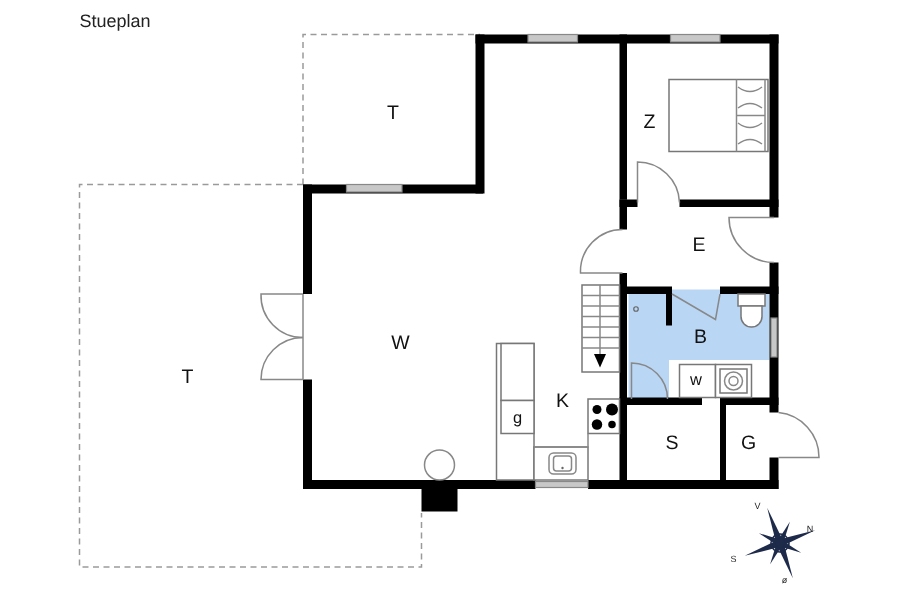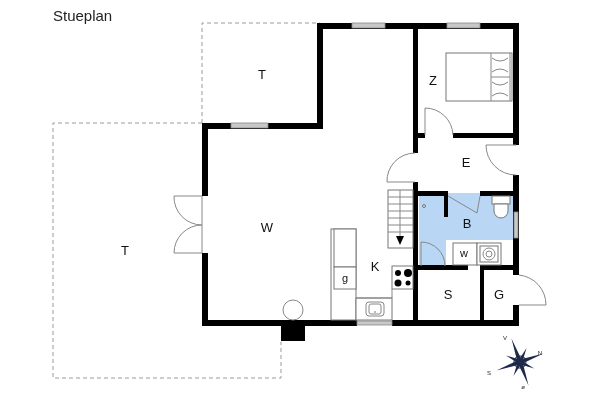--- a/index.html
+++ b/index.html
@@ -1,18 +1,18 @@
 <!DOCTYPE html>
 <html><head>
 <meta charset="utf-8">
 <style>
   html, body { margin:0; padding:0; background:#ffffff; }
   body { width:600px; height:400px; overflow:hidden; position:relative;
          font-family:"Liberation Sans", sans-serif; }
-  #plan-title { position:absolute; left:53px; top:7px; font-size:15px; color:#222; }
+  #plan-title { position:absolute; left:53px; top:7px; font-size:12px; color:#222; }
   svg { position:absolute; left:0; top:0; }
   .lbl { font-family:"Liberation Sans", sans-serif; font-size:13px; fill:#111; text-anchor:middle; dominant-baseline:middle; }
   .lbl-sm { font-family:"Liberation Sans", sans-serif; font-size:11px; fill:#111; text-anchor:middle; dominant-baseline:middle; }
   .wall { fill:#000; }
   .dash { fill:none; stroke:#9a9a9a; stroke-width:1; stroke-dasharray:4 3; }
   .thin { fill:none; stroke:#888; stroke-width:1; }
   .thin2 { fill:#fff; stroke:#777; stroke-width:1; }
   .win { fill:#c8c8c8; stroke:#888; stroke-width:0.8; }
   .compass-t { font-family:"Liberation Sans", sans-serif; font-size:6px; fill:#222; text-anchor:middle; dominant-baseline:middle; }
 </style>

